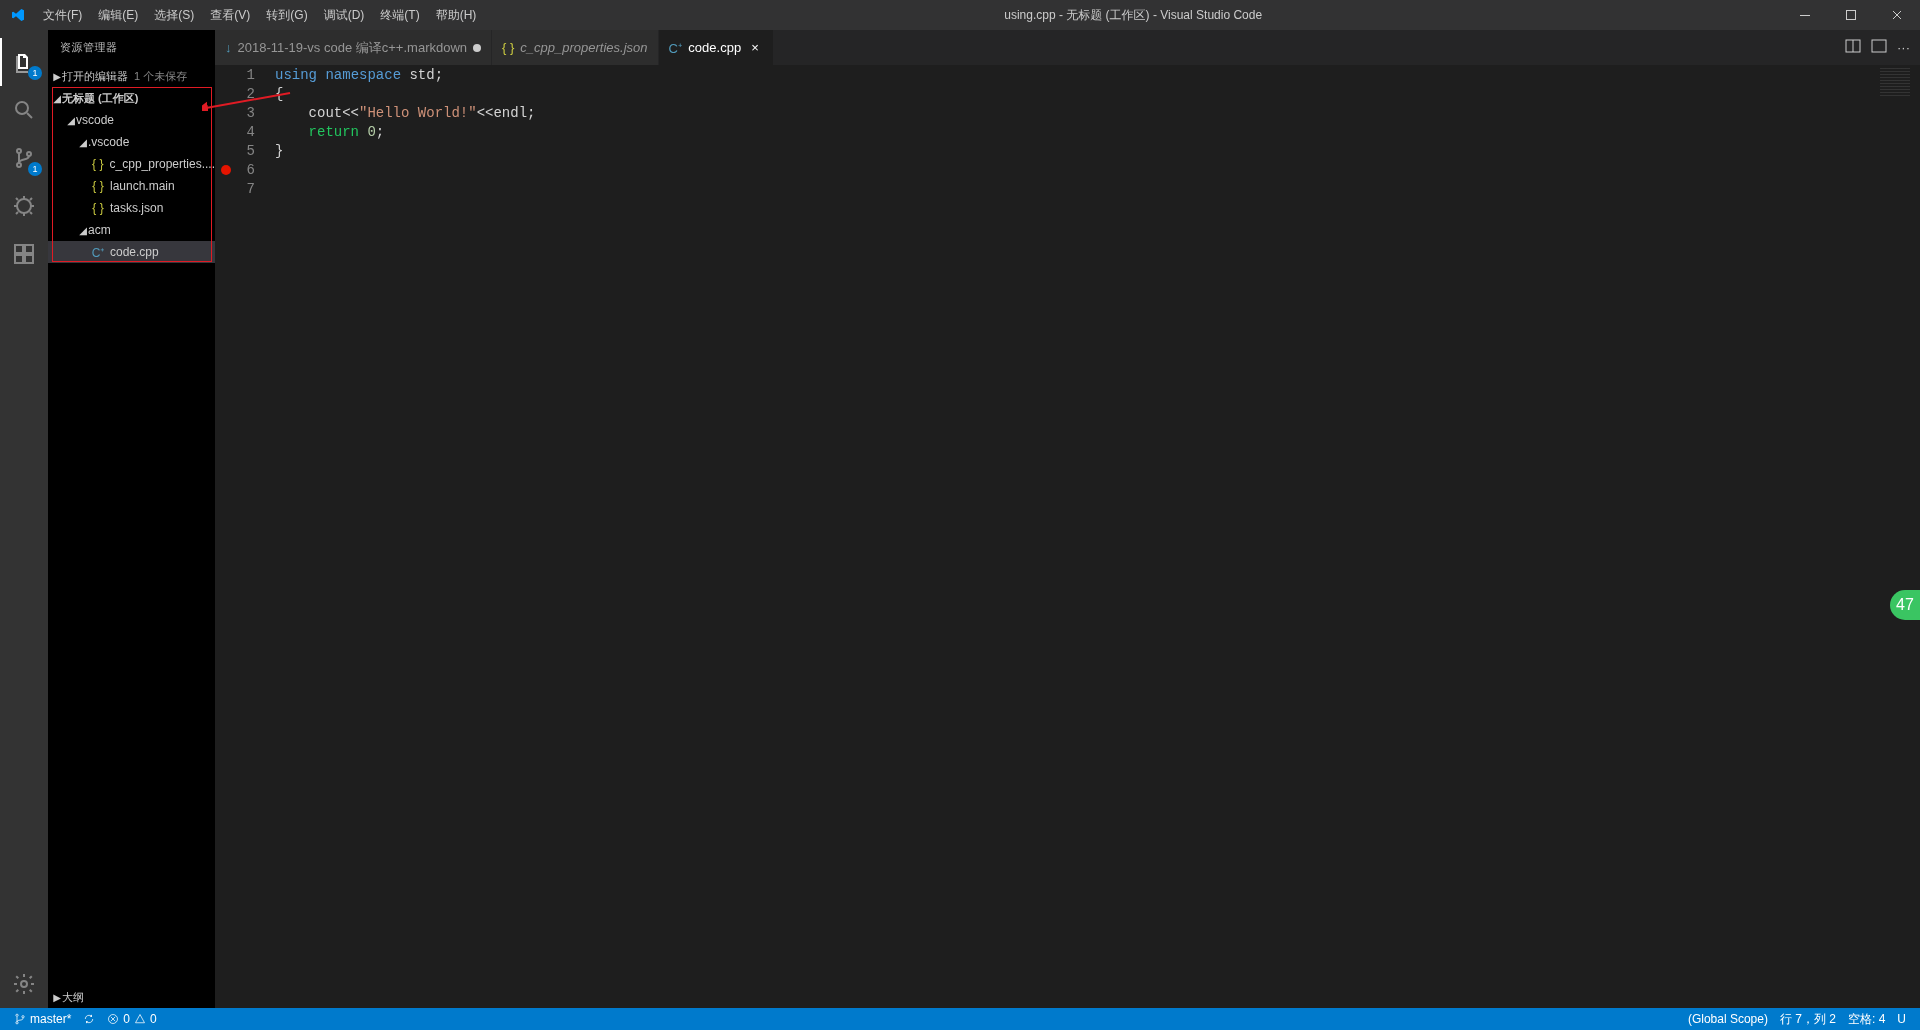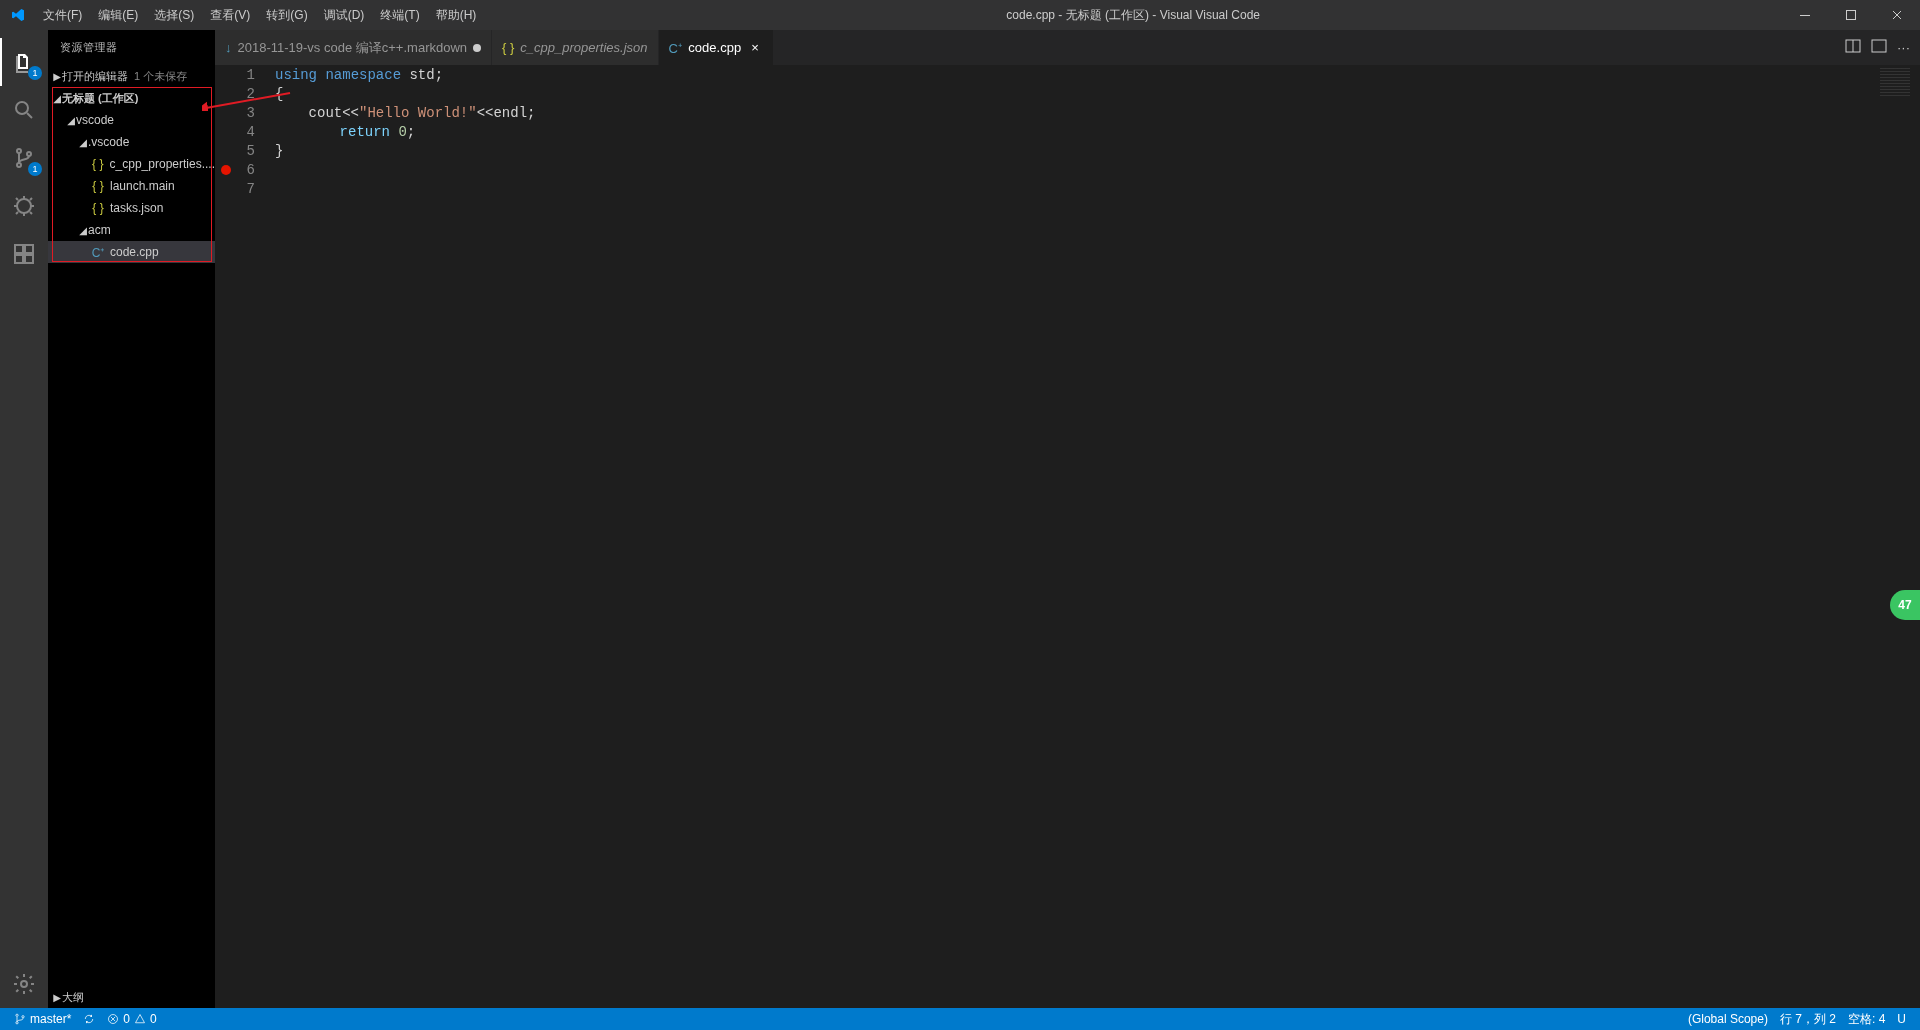--- a/index.html
+++ b/index.html
@@ -263,21 +263,21 @@
   border-radius: 50%;
   background: #e51400;
 }
 .codelines {
   flex: 1;
   padding-top: 1px;
   color: #d4d4d4;
 }
 .codelines .cl { height: 19px; white-space: pre; }
 .tok-keyword { color: #569cd6; }
-.tok-keyword2 { color: #7dd3fc; margin-left: 31px; }
+.tok-keyword2 { color: #22c55e; }
 .tok-pre { color: #c586c0; }
 .tok-type { color: #569cd6; }
 .tok-func { color: #dcdcaa; }
 .tok-string { color: #ce9178; }
 .tok-num { color: #b5cea8; }
 .tok-punc { color: #d4d4d4; }
 .tok-angle { color: #ce9178; }
 
 .minimap {
   position: absolute;
@@ -312,25 +312,24 @@
 
 .float-badge {
   position: absolute;
   right: 0;
   top: 590px;
   width: 30px;
   height: 30px;
   background: #3ac562;
   border-radius: 50% 0 0 50%;
   color: #fff;
-  font-size: 12px;
+  font-size: 16px;
   display: flex;
   align-items: center;
   justify-content: center;
-  font-weight: bold;
 }
 
 
 svg.i { width: 24px; height: 24px; }
 svg.i16 { width: 16px; height: 16px; }
 svg.i10 { width: 12px; height: 12px; }
 
 </style>
 </head>
 <body>
@@ -344,21 +343,21 @@
   <div class="menus">
     <div class="menu-item">文件(F)</div>
     <div class="menu-item">编辑(E)</div>
     <div class="menu-item">选择(S)</div>
     <div class="menu-item">查看(V)</div>
     <div class="menu-item">转到(G)</div>
     <div class="menu-item">调试(D)</div>
     <div class="menu-item">终端(T)</div>
     <div class="menu-item">帮助(H)</div>
   </div>
-  <div class="title">code.cpp - 无标题 (工作区) - Visual Visual Code</div>
+  <div class="title">using.cpp - 无标题 (工作区) - Visual Studio Code</div>
   <div class="window-controls">
     <div class="window-btn">
         <svg class="i10" viewBox="0 0 12 12">
           <rect x="1" y="6" width="10" height="1" fill="currentColor"></rect>
         </svg>
       </div>
     <div class="window-btn">
         <svg class="i10" viewBox="0 0 12 12">
           <rect x="1.5" y="1.5" width="9" height="9" fill="none" stroke="currentColor"></rect>
         </svg>

